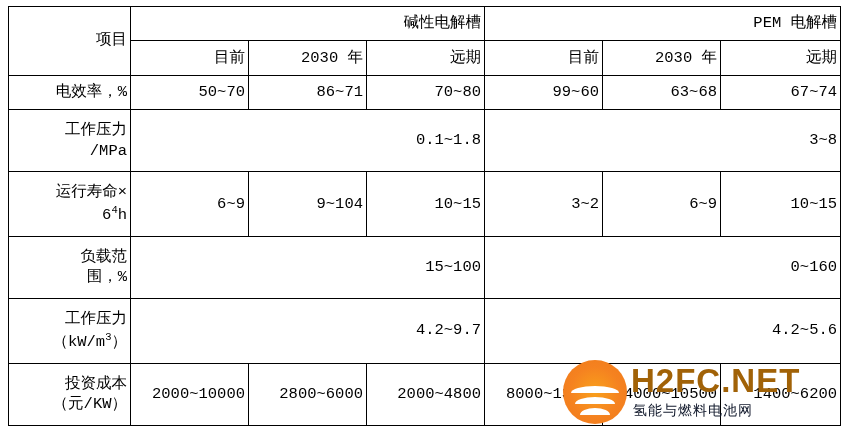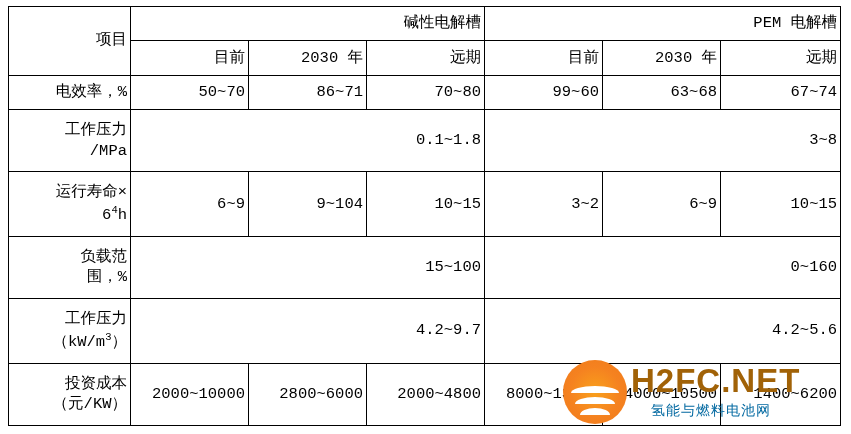--- a/index.html
+++ b/index.html
@@ -98,24 +98,24 @@
     top: 4px;
     font-size: 33px;
     font-weight: bold;
     color: #a16207;
     letter-spacing: 1px;
     font-family: "Liberation Sans", sans-serif;
     white-space: nowrap;
   }
   #wm-sub {
     position: absolute;
-    left: 88px;
+    left: 70px;
     top: 44px;
     font-size: 14px;
-    color: #0369a1;
+    color: #0f172a;
     letter-spacing: 1px;
     white-space: nowrap;
   }
 </style>
 </head>
 <body>
 
 <div id="wrap">
   <table class="spec">
     <colgroup>

